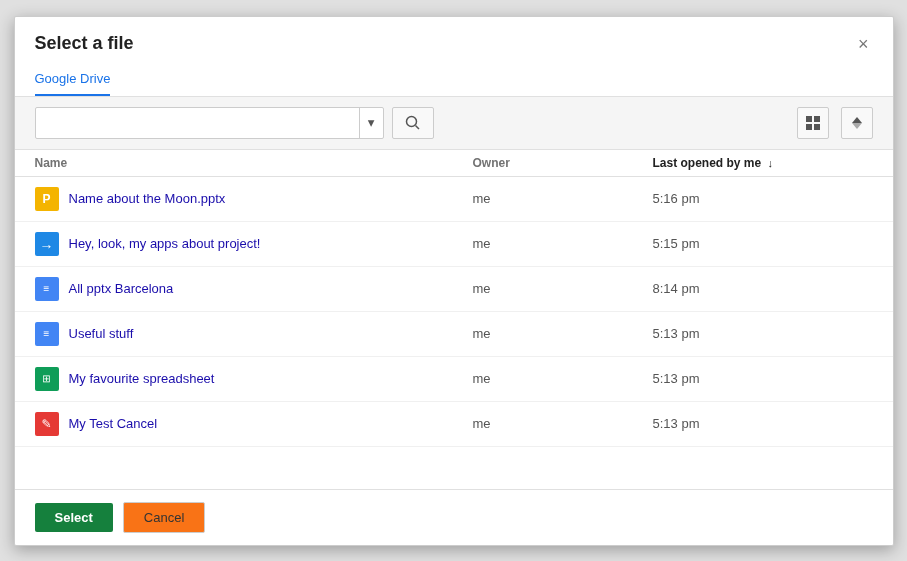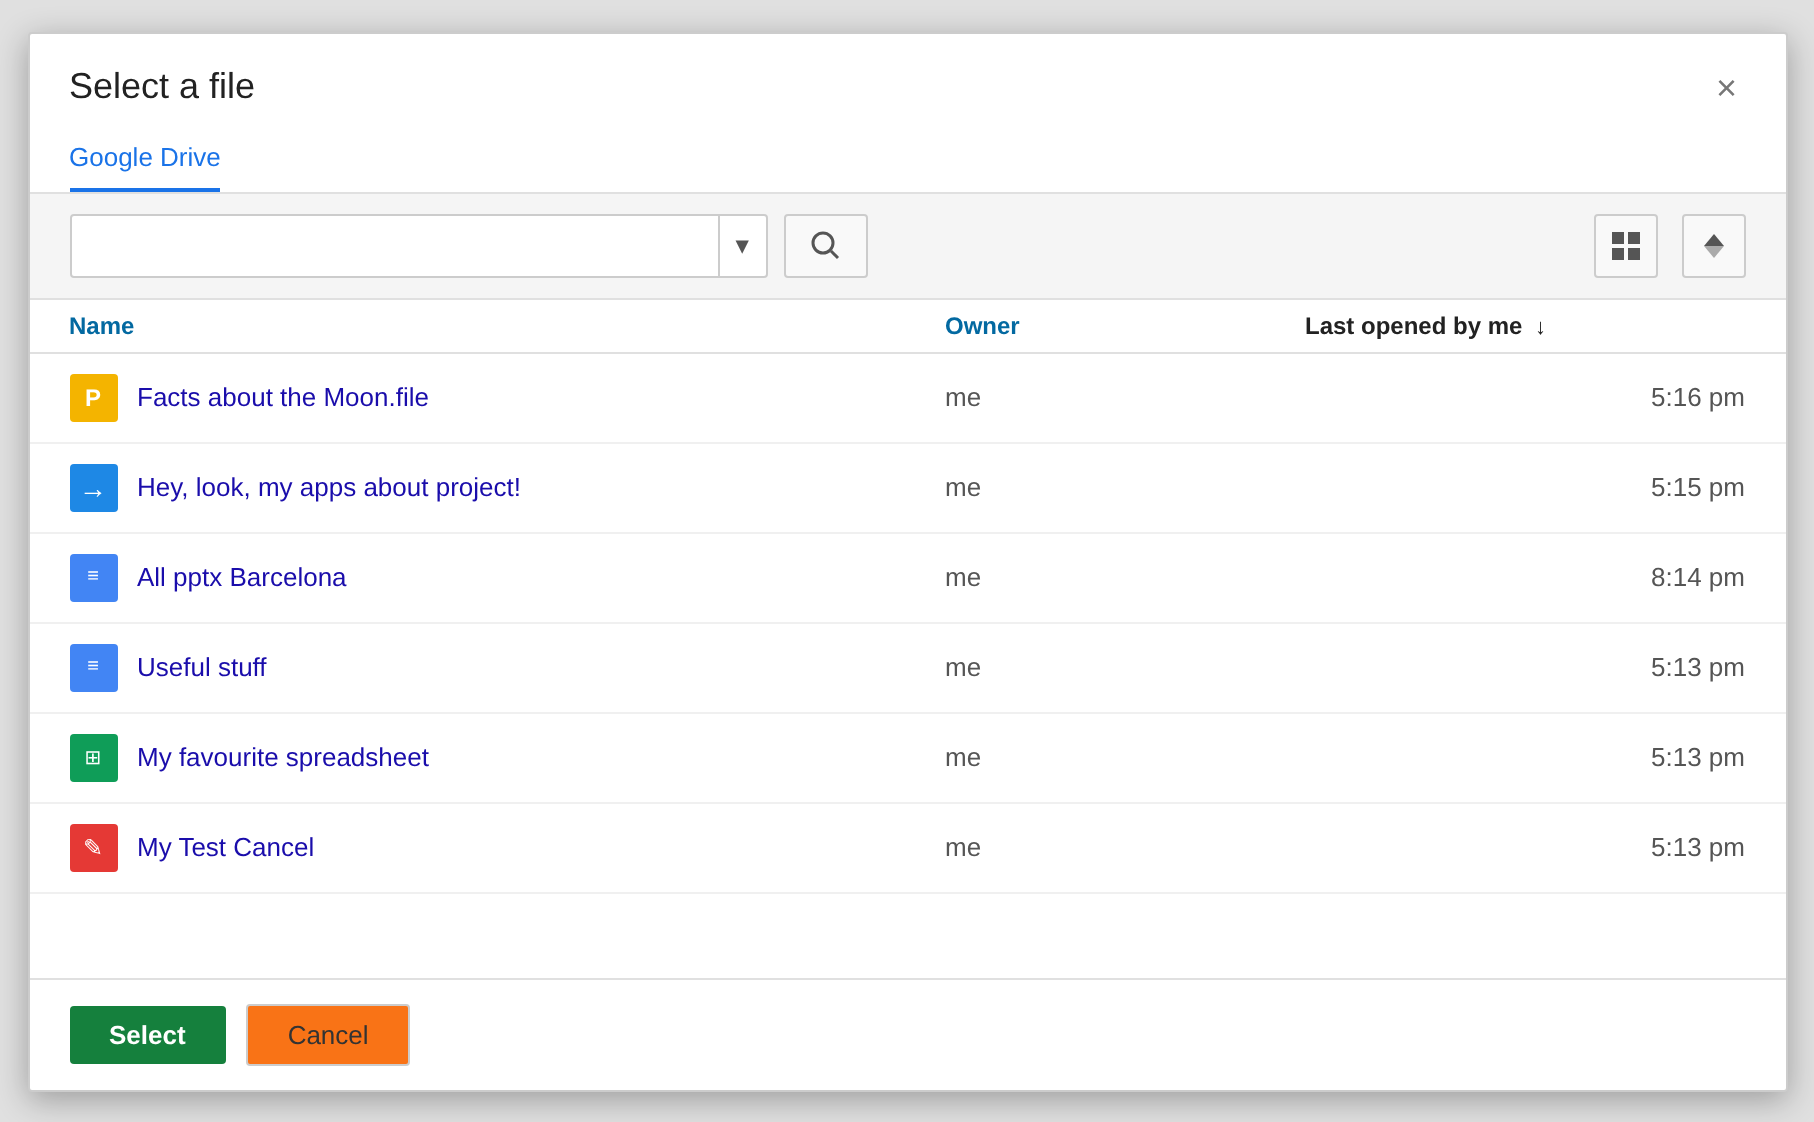--- a/index.html
+++ b/index.html
@@ -26,21 +26,21 @@
       position: relative;
     }
     .dialog-header {
       display: flex;
       align-items: center;
       justify-content: space-between;
       padding: 16px 20px 0 20px;
     }
     .dialog-title {
       font-size: 18px;
-      font-weight: normal;
+      font-weight: bold;
       color: #222;
     }
     .close-btn {
       background: none;
       border: none;
       cursor: pointer;
       color: #777;
       font-size: 18px;
       line-height: 1;
       padding: 2px 4px;
@@ -130,21 +130,21 @@
     }
     .file-list-header {
       display: grid;
       grid-template-columns: 1fr 180px 220px;
       padding: 6px 20px;
       border-bottom: 1px solid #e0e0e0;
       background: #fff;
     }
     .col-header {
       font-size: 12px;
-      color: #0369a1;
+      color: #737373;
       font-weight: bold;
     }
     .col-header.sorted {
       color: #222;
     }
     .sort-arrow {
       margin-left: 3px;
       font-size: 11px;
     }
     .file-row {
@@ -179,21 +179,20 @@
       color: #1a0dab;
       font-size: 13px;
     }
     .owner-cell {
       color: #555;
       font-size: 13px;
     }
     .date-cell {
       color: #555;
       font-size: 13px;
-      text-align: right;
     }
     .dialog-footer {
       display: flex;
       align-items: center;
       padding: 12px 20px;
       border-top: 1px solid #e0e0e0;
       gap: 10px;
     }
     .btn-select {
       background: #15803d;
@@ -270,21 +269,21 @@
       <span class="col-header">Owner</span>
       <span class="col-header sorted">
         <span>Last opened by me</span>
         <span class="sort-arrow">↓</span>
       </span>
     </div>
 
     <div class="file-row">
       <div class="file-name-cell">
         <div class="file-icon icon-pptx">P</div>
-        <span class="file-name">Facts about the Moon.file</span>
+        <span class="file-name">Name about the Moon.pptx</span>
       </div>
       <span class="owner-cell">me</span>
       <span class="date-cell">5:16 pm</span>
     </div>
 
     <div class="file-row">
       <div class="file-name-cell">
         <div class="file-icon icon-script">→</div>
         <span class="file-name">Hey, look, my apps about project!</span>
       </div>

